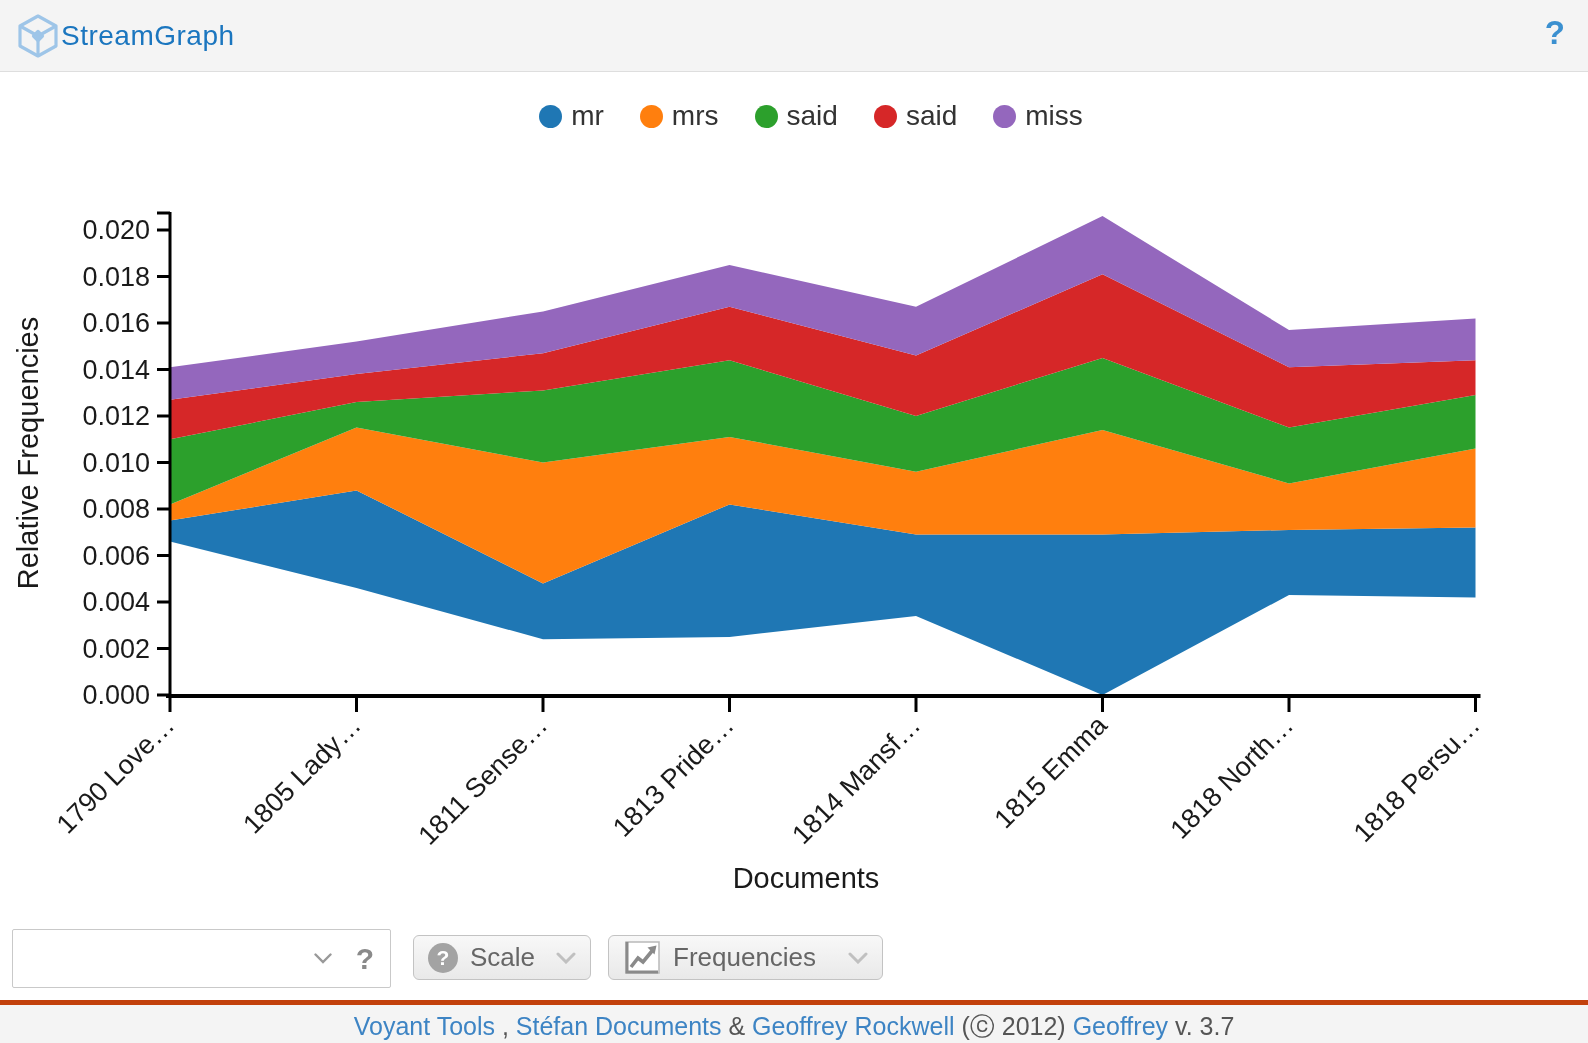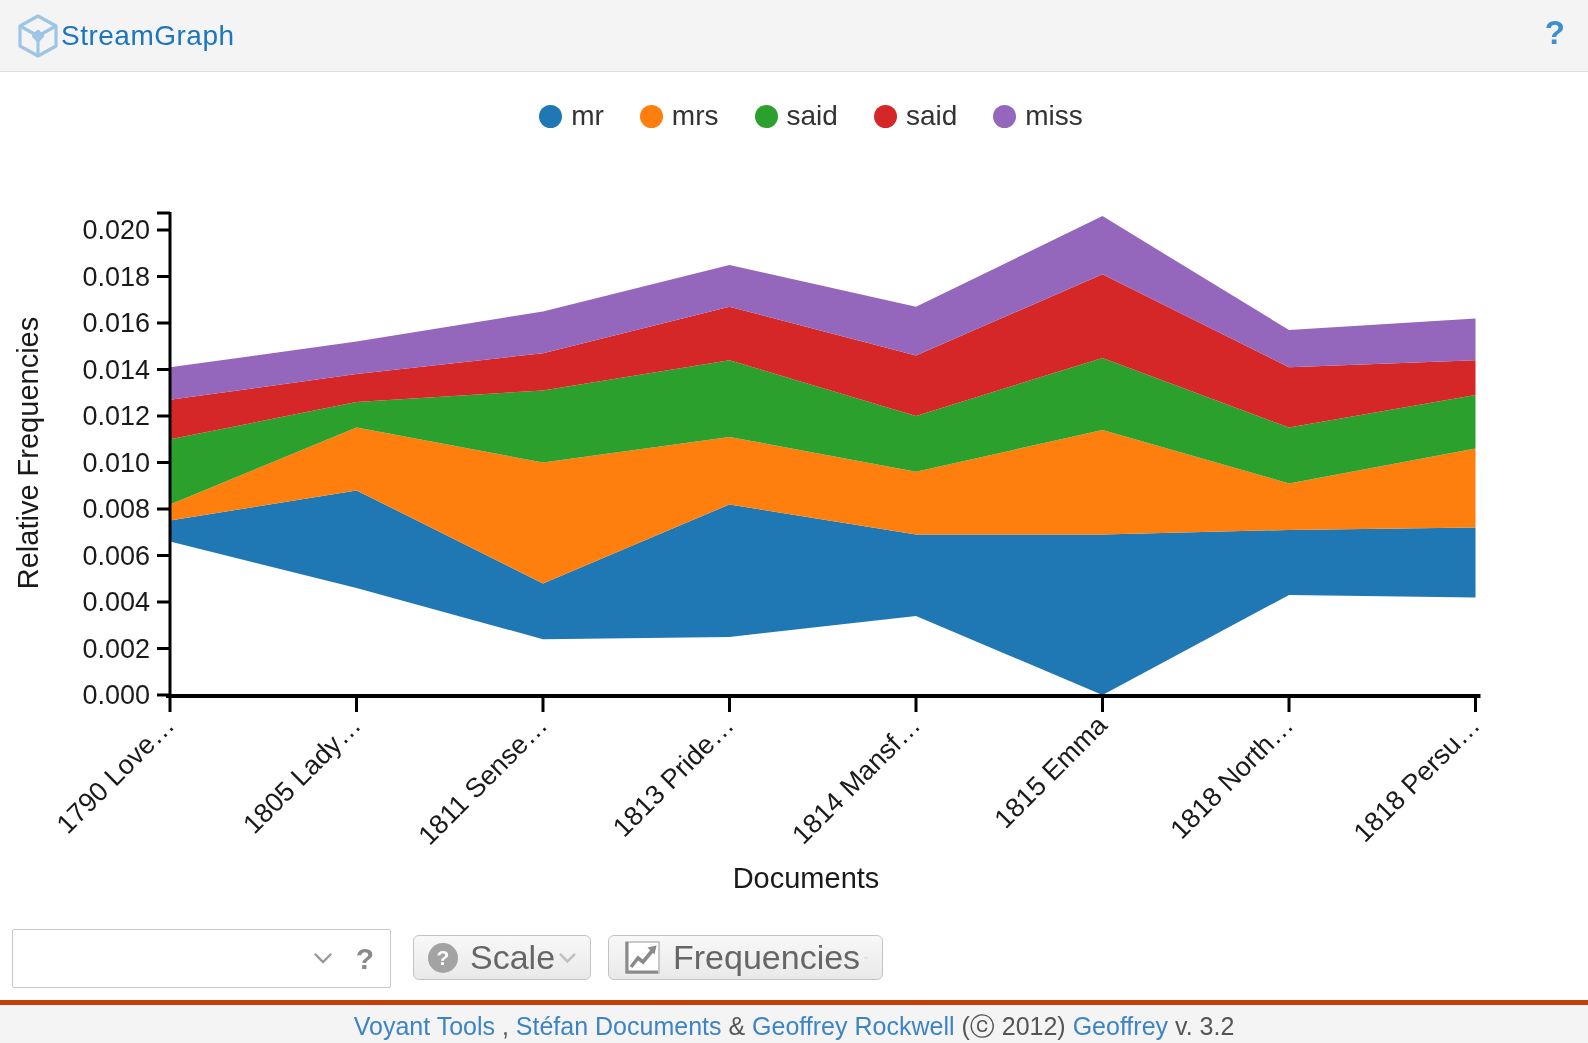--- a/index.html
+++ b/index.html
@@ -46,21 +46,21 @@
     font-weight:bold;cursor:pointer;
   }
   .btn{
     position:absolute;top:935px;height:45px;box-sizing:border-box;
     background:linear-gradient(#f8f8f8,#e9e9e9);
     border:1px solid #c3c3c3;border-radius:6px;
     display:flex;align-items:center;padding:0 14px;cursor:pointer;
   }
   .btn-scale{left:413px;width:178px}
   .btn-freq{left:608px;width:275px}
-  .btn-label{color:#666;font-size:34px;margin:16px 4px}
+  .btn-label{color:#666;font-size:26px;margin:16px 4px}
   .btn-chev{margin-left:auto;display:block}
   .qcircle{
     width:30px;height:30px;border-radius:50%;background:#a3a3a3;color:#fff;
     font-weight:bold;font-size:21px;display:flex;align-items:center;
     justify-content:center;margin-right:8px;flex:0 0 auto;
   }
   .freq-icon{margin-right:8px;display:block;flex:0 0 auto}
   
   .footer{
     position:absolute;left:0;top:1000px;width:1588px;height:43px;
@@ -184,14 +184,14 @@
     <polyline points="8,27 15,18 20,22 29,11" fill="none" stroke="#8a8a8a" stroke-width="3.6"></polyline>
     <polygon points="24.5,7.5 33.5,5.5 31.5,14.5" fill="#8a8a8a"></polygon>
   </svg>
   <span class="btn-label">Frequencies</span>
   <svg class="btn-chev" width="20" height="12" viewBox="0 0 20 12">
     <polyline points="2,2 10,10 18,2" fill="none" stroke="#c0c0c0" stroke-width="3" stroke-linecap="round"></polyline>
   </svg>
 </div>
 
 <div class="footer">
-  <span class="flink">Voyant Tools</span><span class="fsep"> , </span><span class="flink">Stéfan Documents</span><span class="fsep"> &amp; </span><span class="flink">Geoffrey Rockwell</span><span class="fsep"> (</span><span class="fsep">ⓒ</span><span class="fsep"> 2012) </span><span class="flink">Geoffrey</span><span class="fsep"> v. 3.2</span>
+  <span class="flink">Voyant Tools</span><span class="fsep"> , </span><span class="flink">Stéfan Documents</span><span class="fsep"> &amp; </span><span class="flink">Geoffrey Rockwell</span><span class="fsep"> (</span><span class="fsep">ⓒ</span><span class="fsep"> 2012) </span><span class="flink">Geoffrey</span><span class="fsep"> v. 3.7</span>
 </div>
 
 </body></html>

